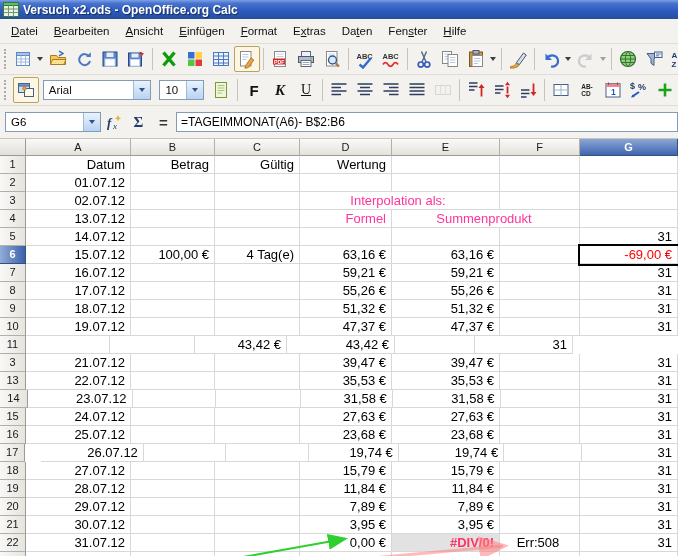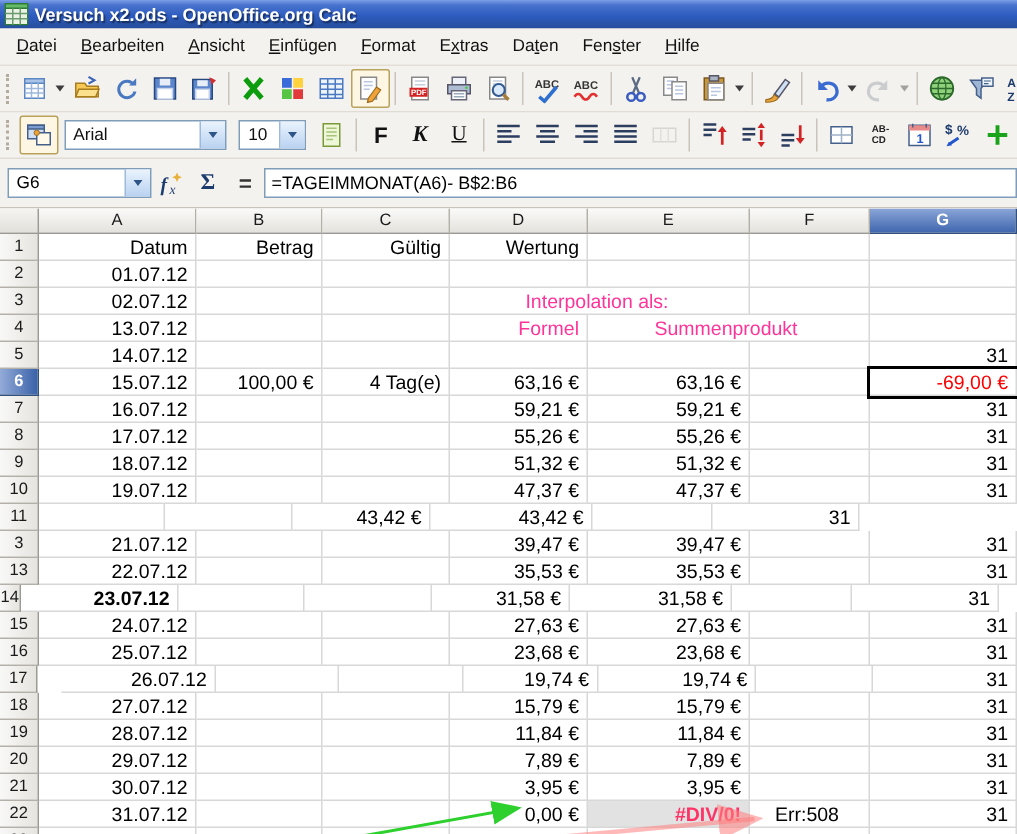--- a/index.html
+++ b/index.html
@@ -711,22 +711,22 @@
         <div class="rowhdr" style="width: 26px; height: 18px;">13</div>
         <div class="cell" style="width: 105px; height: 18px;">22.07.12</div>
         <div class="cell" style="width: 84px; height: 18px;"></div>
         <div class="cell" style="width: 85px; height: 18px;"></div>
         <div class="cell" style="width: 92px; height: 18px;">35,53 €</div>
         <div class="cell" style="width: 108px; height: 18px;">35,53 €</div>
         <div class="cell" style="width: 80px; height: 18px;"></div>
         <div class="cell" style="width: 98px; height: 18px;">31</div>
       </div>
       <div class="grow">
-        <div class="rowhdr" style="width: 14px; height: 18px;">14</div>
-        <div class="cell" style="width: 105px; height: 18px; font-weight: bold;">23.07.12</div>
+        <div class="rowhdr" style="width: 28px; height: 18px;">14</div>
+        <div class="cell" style="width: 105px; height: 18px;">23.07.12</div>
         <div class="cell" style="width: 84px; height: 18px;"></div>
         <div class="cell" style="width: 85px; height: 18px;"></div>
         <div class="cell" style="width: 92px; height: 18px;">31,58 €</div>
         <div class="cell" style="width: 108px; height: 18px;">31,58 €</div>
         <div class="cell" style="width: 80px; height: 18px;"></div>
         <div class="cell" style="width: 98px; height: 18px;">31</div>
       </div>
       <div class="grow">
         <div class="rowhdr" style="width: 26px; height: 18px;">15</div>
         <div class="cell" style="width: 105px; height: 18px;">24.07.12</div>

